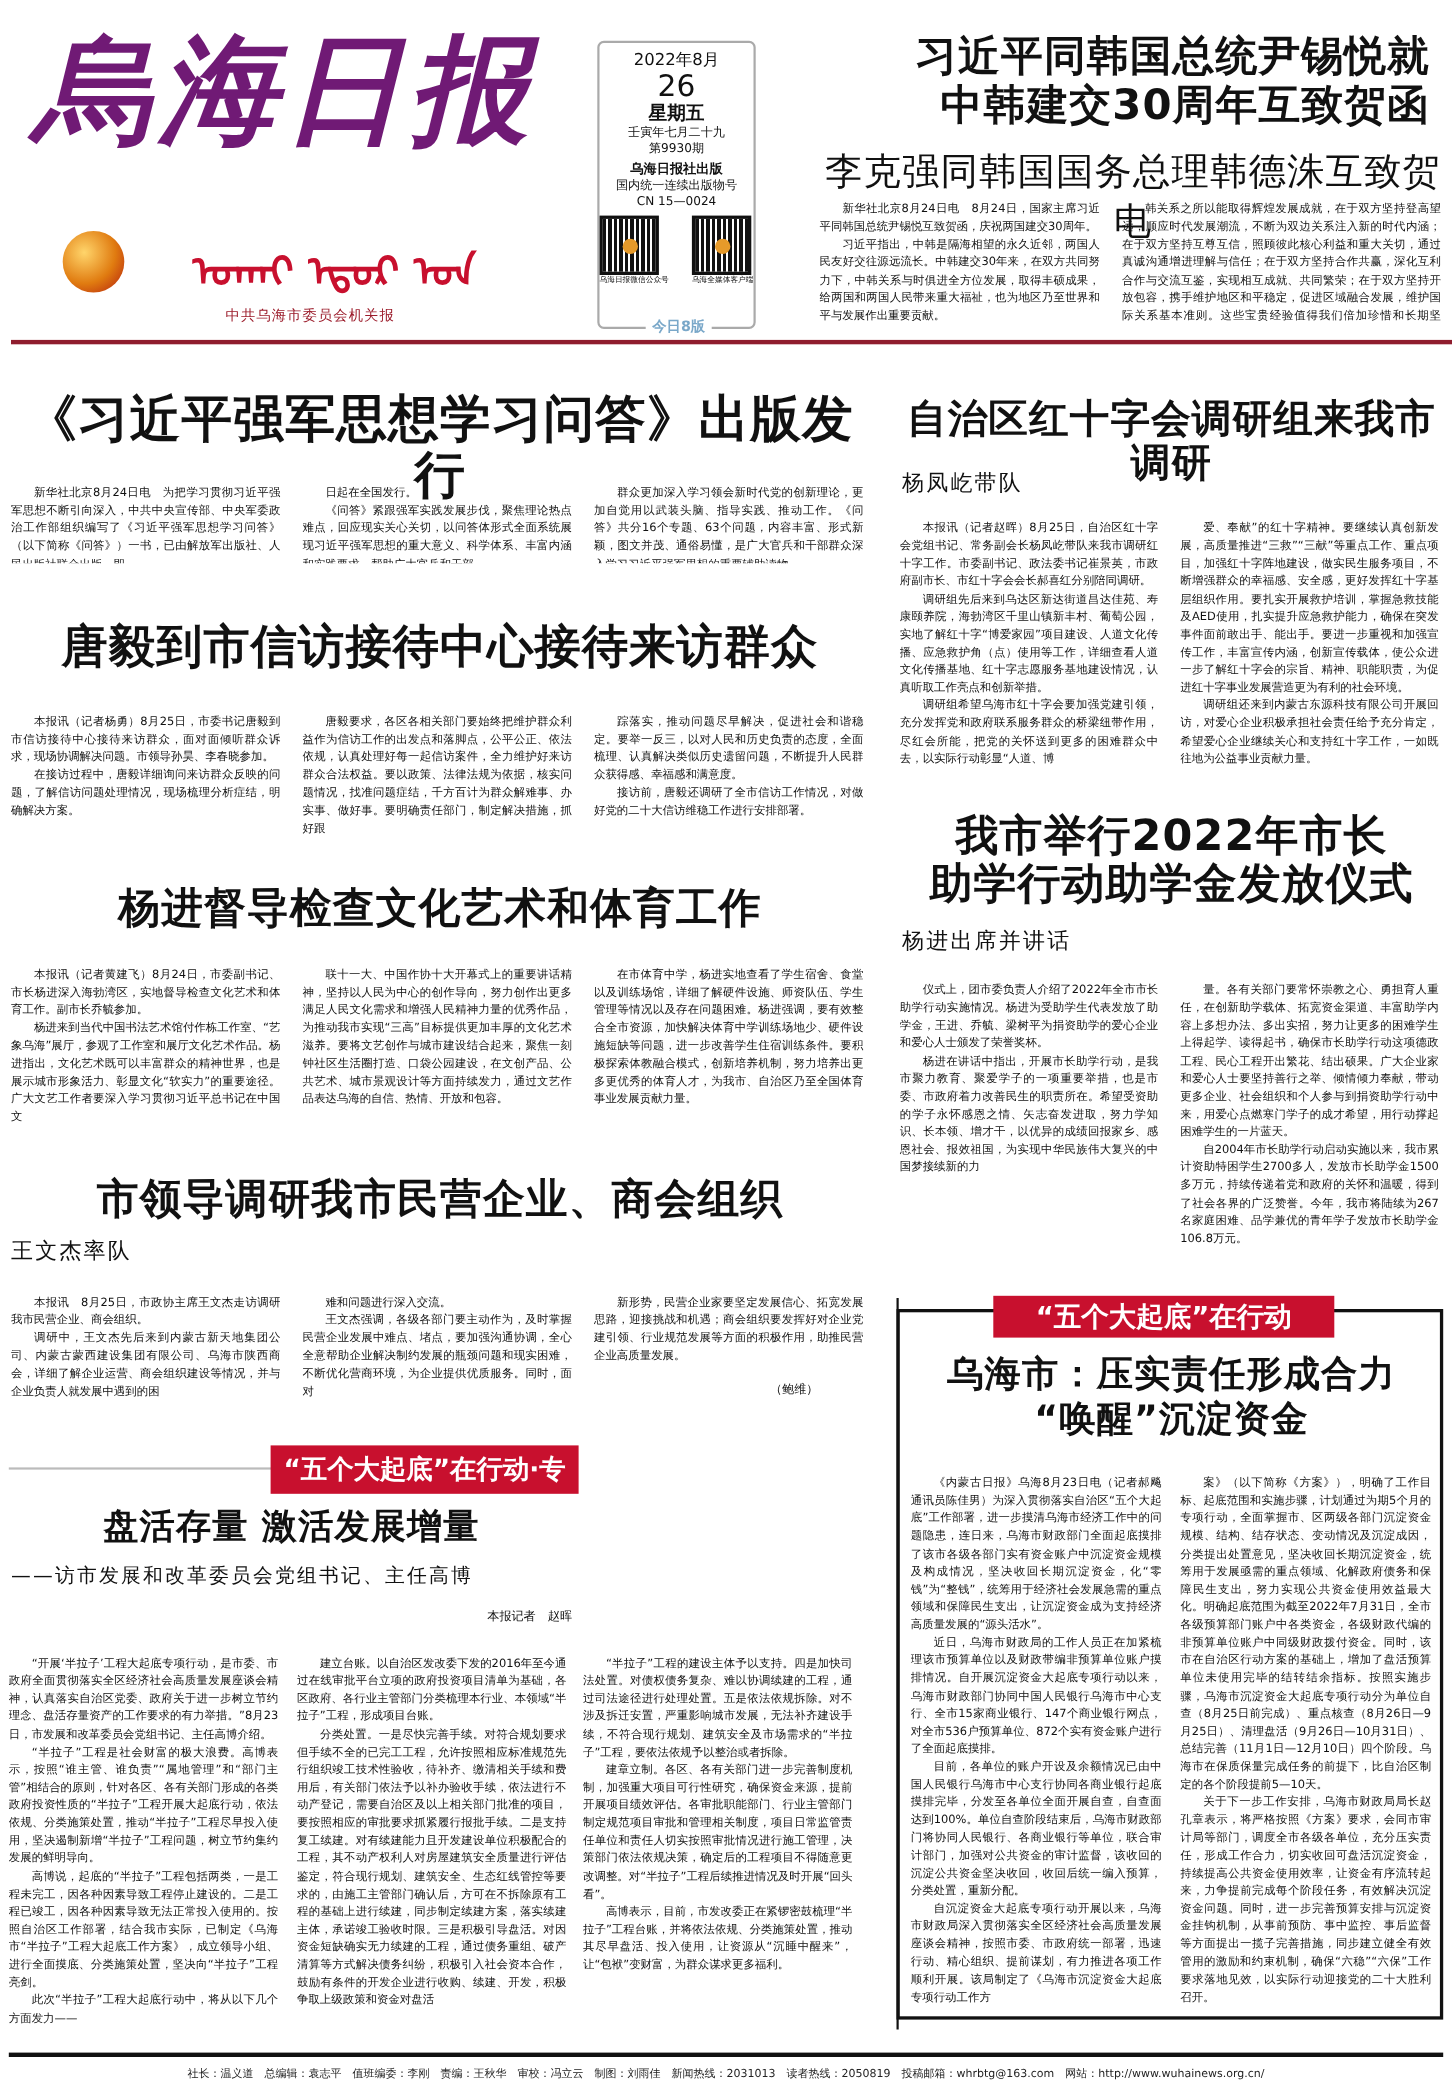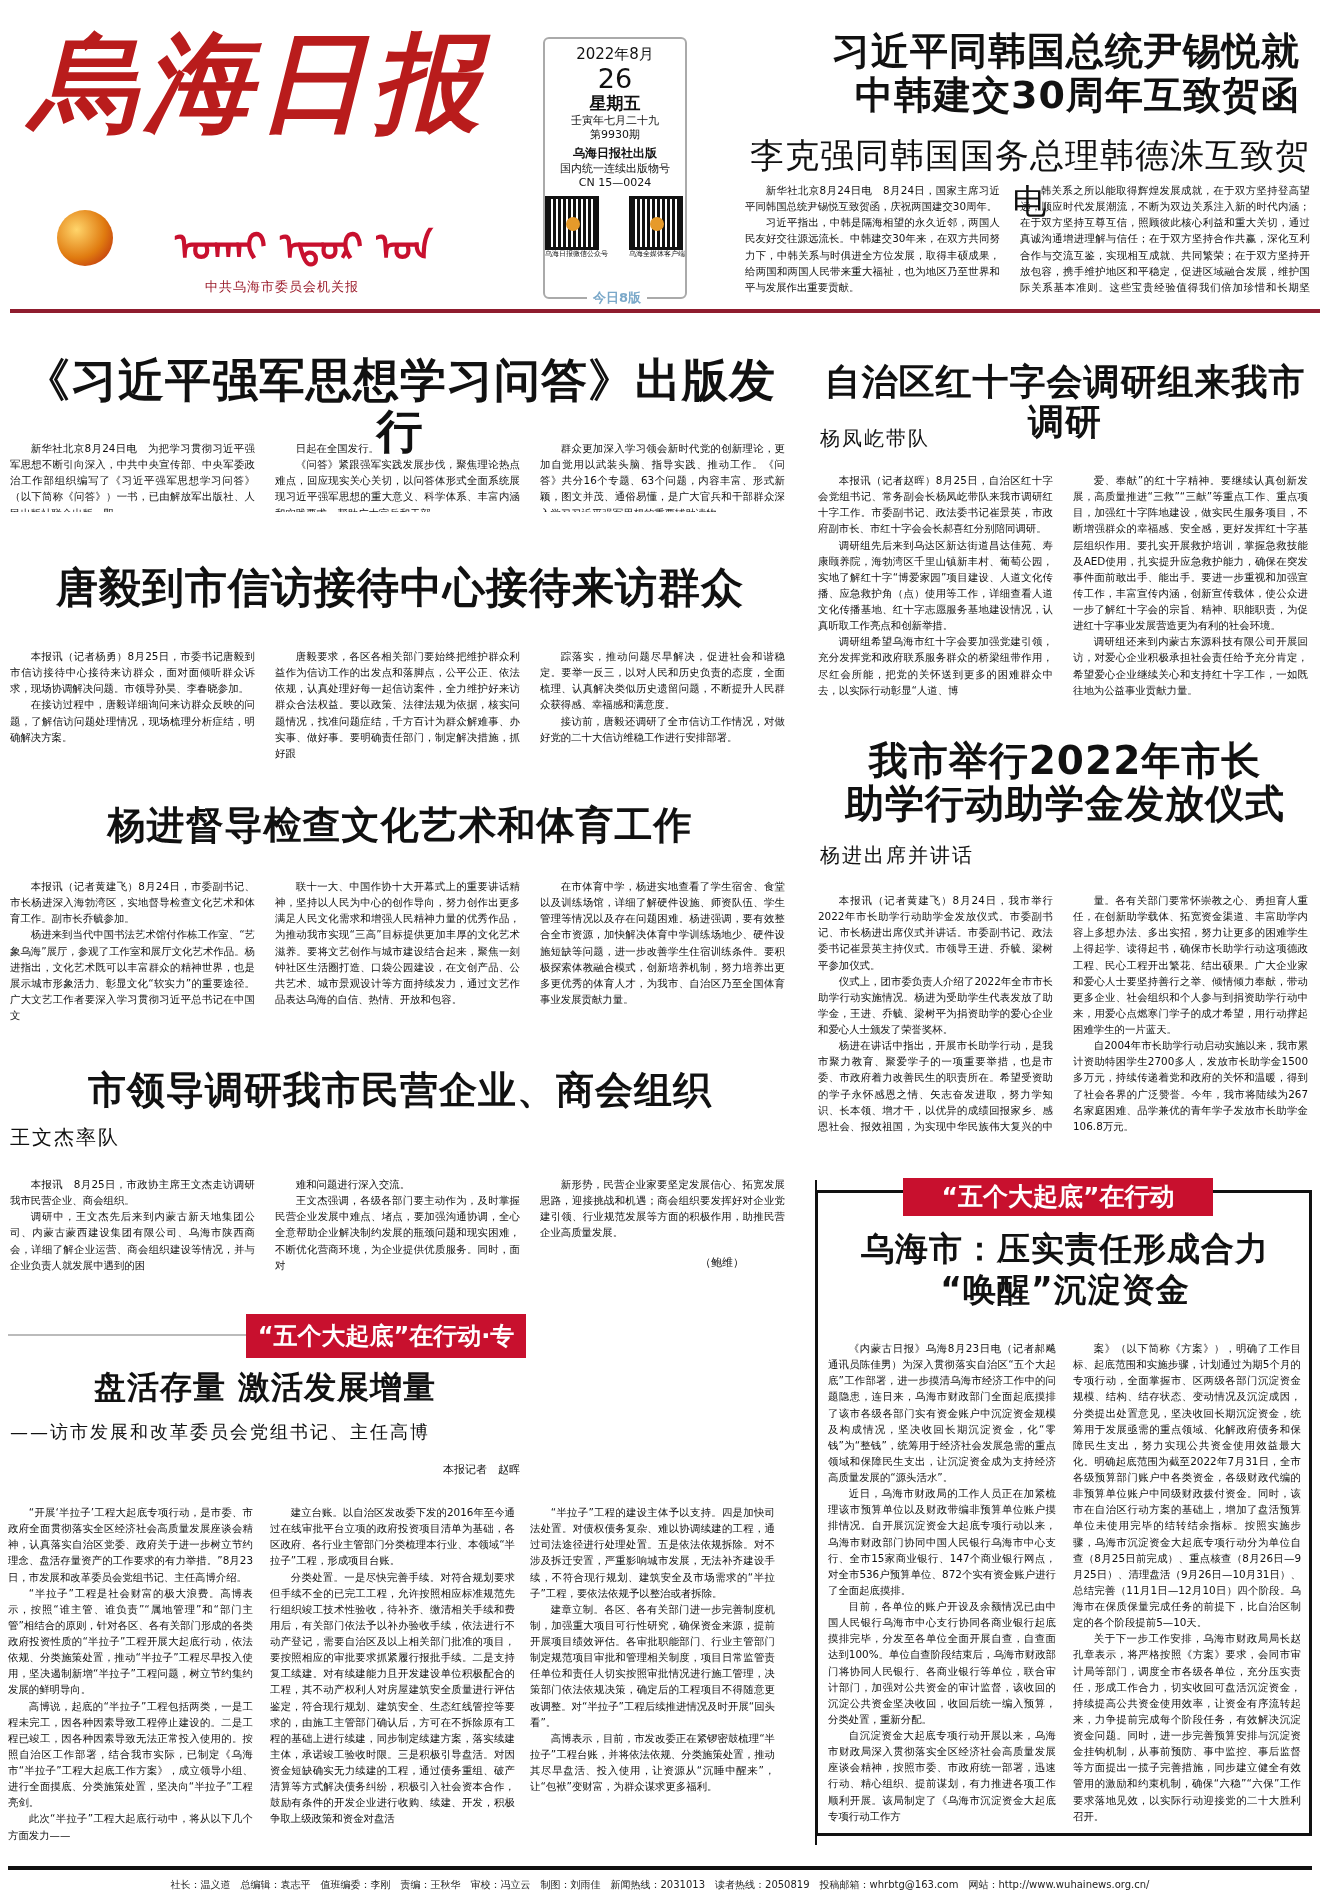--- a/index.html
+++ b/index.html
@@ -1,18 +1,18 @@
 <!DOCTYPE html>
 <html><head>
 <meta charset="utf-8">
 <style>
 *{box-sizing:border-box;margin:0;padding:0}
 body{width:1320px;height:1898px;background:#fff;font-family:"DejaVu Sans",sans-serif;color:#111;position:relative;overflow:hidden}
 .abs{position:absolute}
-.masthead-title{left:30px;top:28px;font-family:"DejaVu Serif",serif;font-size:108px;font-weight:bold;color:#b91c1c;letter-spacing:6px;font-style:italic;line-height:1}
+.masthead-title{left:30px;top:28px;font-family:"DejaVu Serif",serif;font-size:108px;font-weight:bold;color:#701a75;letter-spacing:6px;font-style:italic;line-height:1}
 .logo{left:57px;top:210px;width:56px;height:56px;border-radius:50%;background:radial-gradient(circle at 35% 35%,#ffd56b,#e07b10 55%,#b21a0e);}
 .mongol{left:175px;top:205px;font-size:38px;color:#c8102e;font-weight:bold;letter-spacing:8px}
 .sub-org{left:205px;top:278px;font-size:13px;color:#9b1b2a;letter-spacing:1px}
 .red-rule{left:10px;top:309px;width:1310px;height:4px;background:#8f1d2e}
 .datebox{left:543px;top:37px;width:144px;height:262px;border:2px solid #aaa;border-radius:6px;text-align:center;font-size:11px;line-height:1.3}
 .datebox .yr{font-size:15px;margin-top:6px}
 .datebox .day{font-size:27px;line-height:1}
 .datebox .wk{font-size:17px;font-weight:bold}
 .datebox .pub{font-size:12px;font-weight:bold;margin-top:4px}
 .qrs{display:flex;justify-content:space-between;margin-top:6px}
@@ -163,21 +163,20 @@
     <p>爱、奉献”的红十字精神。要继续认真创新发展，高质量推进“三救”“三献”等重点工作、重点项目，加强红十字阵地建设，做实民生服务项目，不断增强群众的幸福感、安全感，更好发挥红十字基层组织作用。要扎实开展救护培训，掌握急救技能及AED使用，扎实提升应急救护能力，确保在突发事件面前敢出手、能出手。要进一步重视和加强宣传工作，丰富宣传内涵，创新宣传载体，使公众进一步了解红十字会的宗旨、精神、职能职责，为促进红十字事业发展营造更为有利的社会环境。</p>
     <p>调研组还来到内蒙古东源科技有限公司开展回访，对爱心企业积极承担社会责任给予充分肯定，希望爱心企业继续关心和支持红十字工作，一如既往地为公益事业贡献力量。</p>
   </div>
 
 <div class="abs big-h" style="left:820px;top:740px;width:490px;font-size:39px">
   <div>我市举行2022年市长</div>
   <div>助学行动助学金发放仪式</div>
 </div>
 <div class="abs deck" style="left:820px;top:842px;width:490px">杨进出席并讲话</div>
 <div class="abs col" style="left:818px;top:892px;width:235px;height:240px;overflow:hidden">
-    <p>本报讯（记者黄建飞）8月24日，我市举行2022年市长助学行动助学金发放仪式。市委副书记、市长杨进出席仪式并讲话。市委副书记、政法委书记崔景英主持仪式。市领导王进、乔毓、梁树平参加仪式。</p>
     <p>仪式上，团市委负责人介绍了2022年全市市长助学行动实施情况。杨进为受助学生代表发放了助学金，王进、乔毓、梁树平为捐资助学的爱心企业和爱心人士颁发了荣誉奖杯。</p>
     <p>杨进在讲话中指出，开展市长助学行动，是我市聚力教育、聚爱学子的一项重要举措，也是市委、市政府着力改善民生的职责所在。希望受资助的学子永怀感恩之情、矢志奋发进取，努力学知识、长本领、增才干，以优异的成绩回报家乡、感恩社会、报效祖国，为实现中华民族伟大复兴的中国梦接续新的力</p>
   </div>
 <div class="abs col" style="left:1073px;top:892px;width:235px;height:240px;overflow:hidden">
     <p>量。各有关部门要常怀崇教之心、勇担育人重任，在创新助学载体、拓宽资金渠道、丰富助学内容上多想办法、多出实招，努力让更多的困难学生上得起学、读得起书，确保市长助学行动这项德政工程、民心工程开出繁花、结出硕果。广大企业家和爱心人士要坚持善行之举、倾情倾力奉献，带动更多企业、社会组织和个人参与到捐资助学行动中来，用爱心点燃寒门学子的成才希望，用行动撑起困难学生的一片蓝天。</p>
     <p>自2004年市长助学行动启动实施以来，我市累计资助特困学生2700多人，发放市长助学金1500多万元，持续传递着党和政府的关怀和温暖，得到了社会各界的广泛赞誉。今年，我市将陆续为267名家庭困难、品学兼优的青年学子发放市长助学金106.8万元。</p>
   </div>
 
 <div class="abs boxed" style="left:815px;top:1190px;width:497px;height:646px"></div>
 <div class="abs banner" style="left:903px;top:1178px;width:310px;height:38px;line-height:38px;font-size:25px">“五个大起底”在行动</div>

